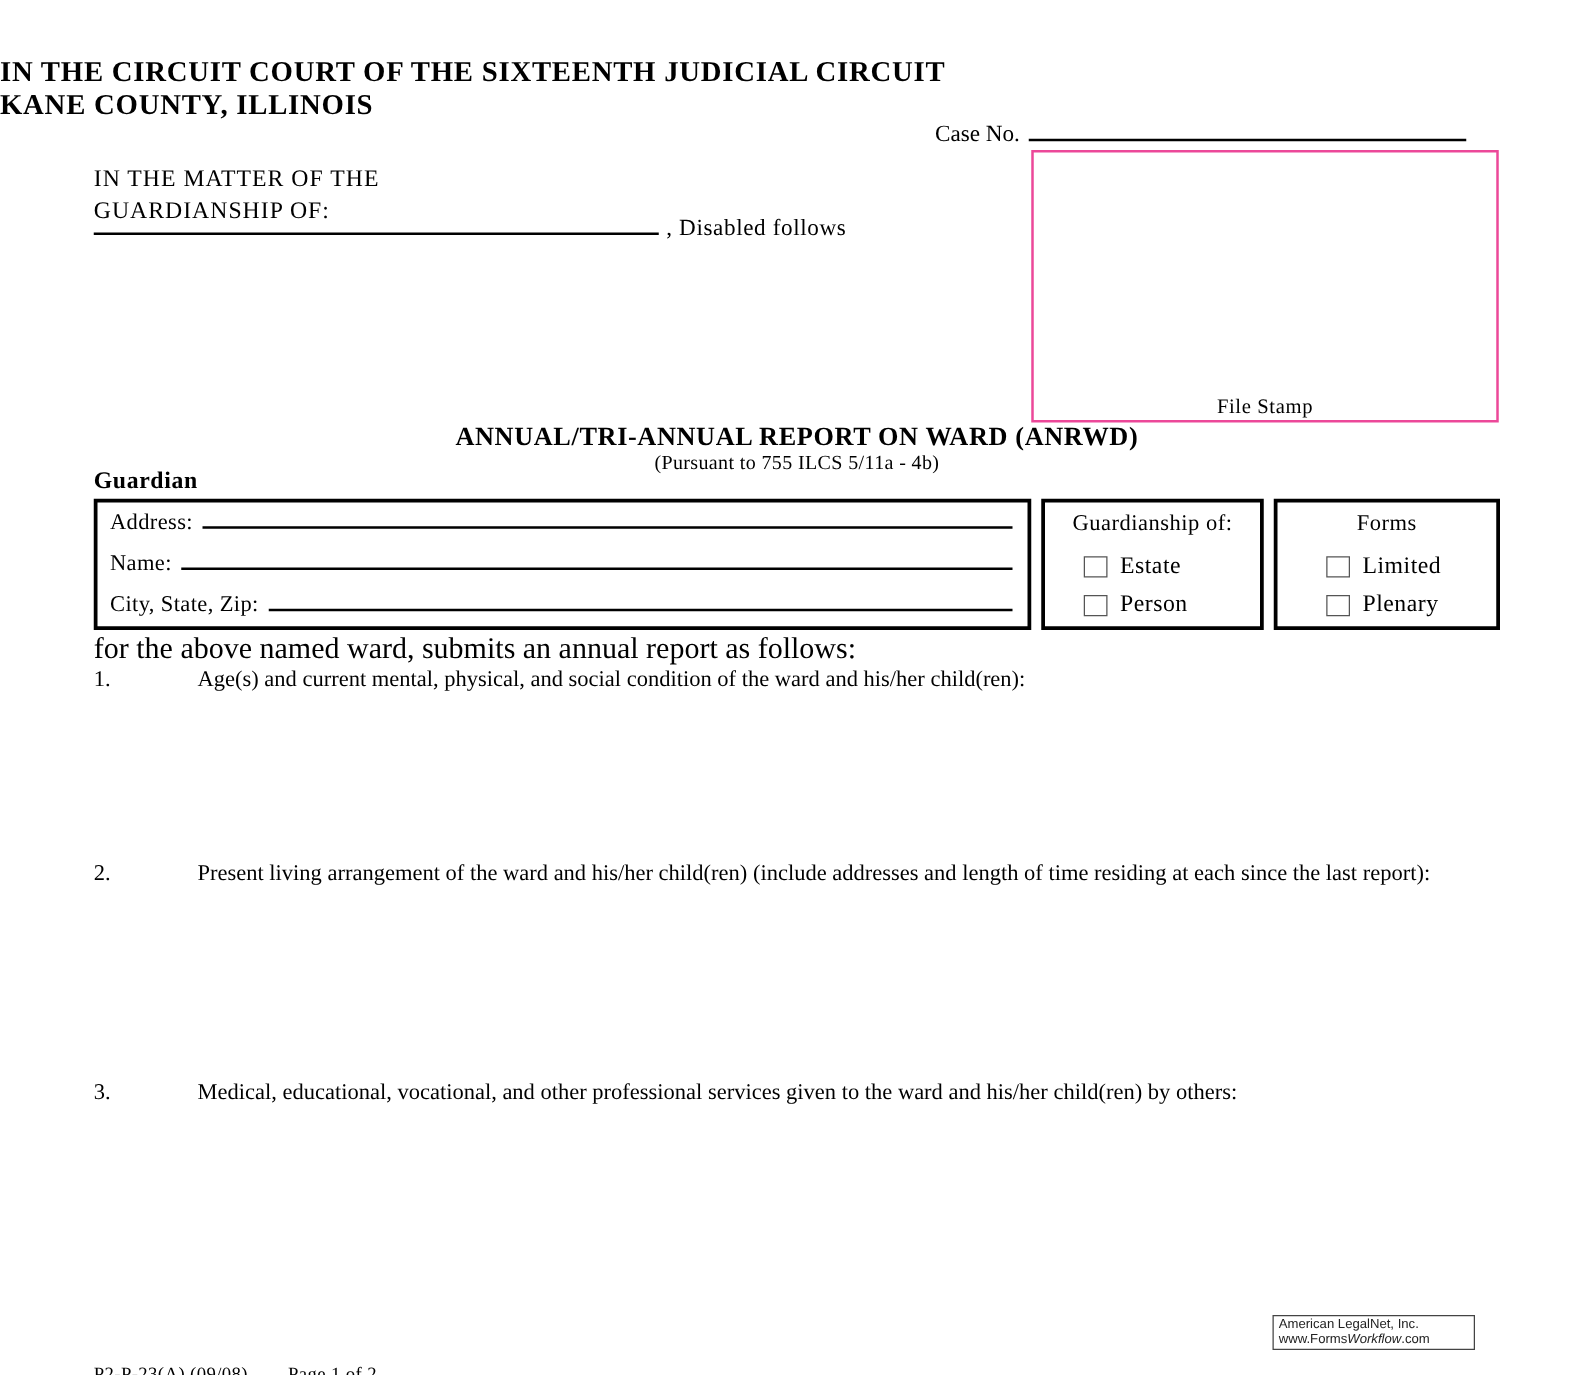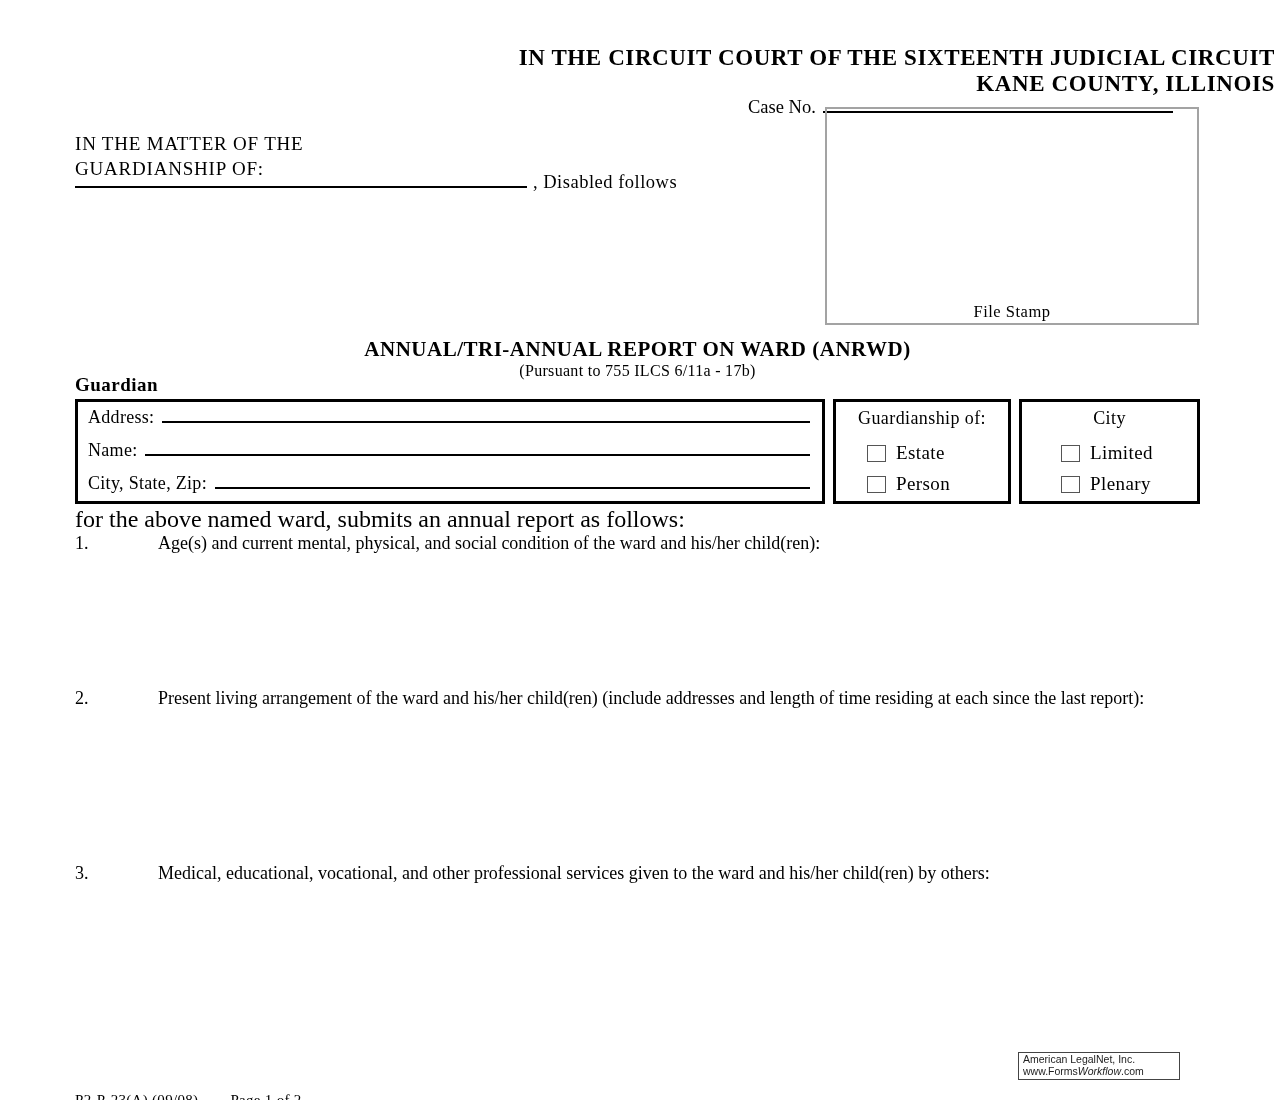--- a/index.html
+++ b/index.html
@@ -14,21 +14,21 @@
     background: #ffffff;
     color: #000000;
     font-family: "Liberation Serif", serif;
     overflow: hidden;
   }
   .abs { position: absolute; }
 
   
   .court-line {
     left: 0; right: 0;
-    text-align: right;
+    text-align: left;
     font-weight: bold;
     font-size: 23px;
     letter-spacing: 0.6px;
     white-space: nowrap;
   }
   .case-row {
     left: 748px; top: 97px;
     font-size: 18.5px;
     white-space: nowrap;
   }
@@ -51,23 +51,23 @@
   }
   .ward-row {
     left: 75px; top: 172px;
     font-size: 18.5px;
     white-space: nowrap;
   }
   .ward-suffix { margin-left: 6px; letter-spacing: 0.5px; }
 
   
   .file-stamp-box {
-    left: 825px; top: 107px;
+    left: 825px; top: 120px;
     width: 370px; height: 214px;
-    border: 2px solid #a3a3a3;
+    border: 2px solid #ec4899;
   }
   .file-stamp-label {
     position: absolute;
     bottom: 1px; left: 0; right: 0;
     text-align: center;
     font-size: 16.5px;
     letter-spacing: 0.5px;
   }
 
   
@@ -209,21 +209,21 @@
   </div>
   <div class="abs ward-row">
     <span class="fill-line ward-line"></span><span class="ward-suffix">, Disabled follows</span>
   </div>
 
   <div class="abs file-stamp-box">
     <div class="file-stamp-label">File Stamp</div>
   </div>
 
   <div class="abs form-title">ANNUAL/TRI-ANNUAL REPORT ON WARD (ANRWD)</div>
-  <div class="abs form-subtitle">(Pursuant to 755 ILCS 6/11a - 17b)</div>
+  <div class="abs form-subtitle">(Pursuant to 755 ILCS 5/11a - 4b)</div>
 
   <div class="abs guardian-heading">Guardian</div>
 
   <div class="abs gbox guardian-info-box">
     <div class="g-row">
       <span>Address:</span>
       <span class="g-line"></span>
     </div>
     <div class="g-row">
       <span>Name:</span>
@@ -241,21 +241,21 @@
       <span class="checkbox"></span>
       <span>Estate</span>
     </div>
     <div class="option-row">
       <span class="checkbox"></span>
       <span>Person</span>
     </div>
   </div>
 
   <div class="abs gbox type-box check-box-panel">
-    <div class="panel-heading">City</div>
+    <div class="panel-heading">Forms</div>
     <div class="option-row">
       <span class="checkbox"></span>
       <span>Limited</span>
     </div>
     <div class="option-row">
       <span class="checkbox"></span>
       <span>Plenary</span>
     </div>
   </div>
 

